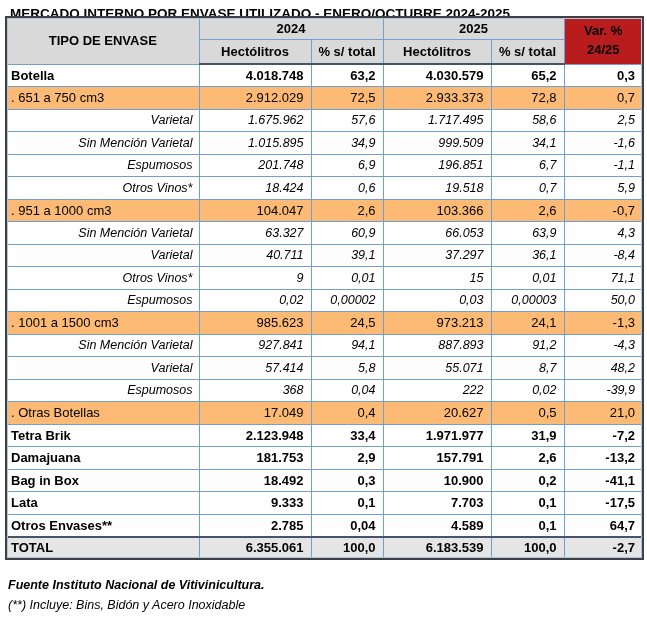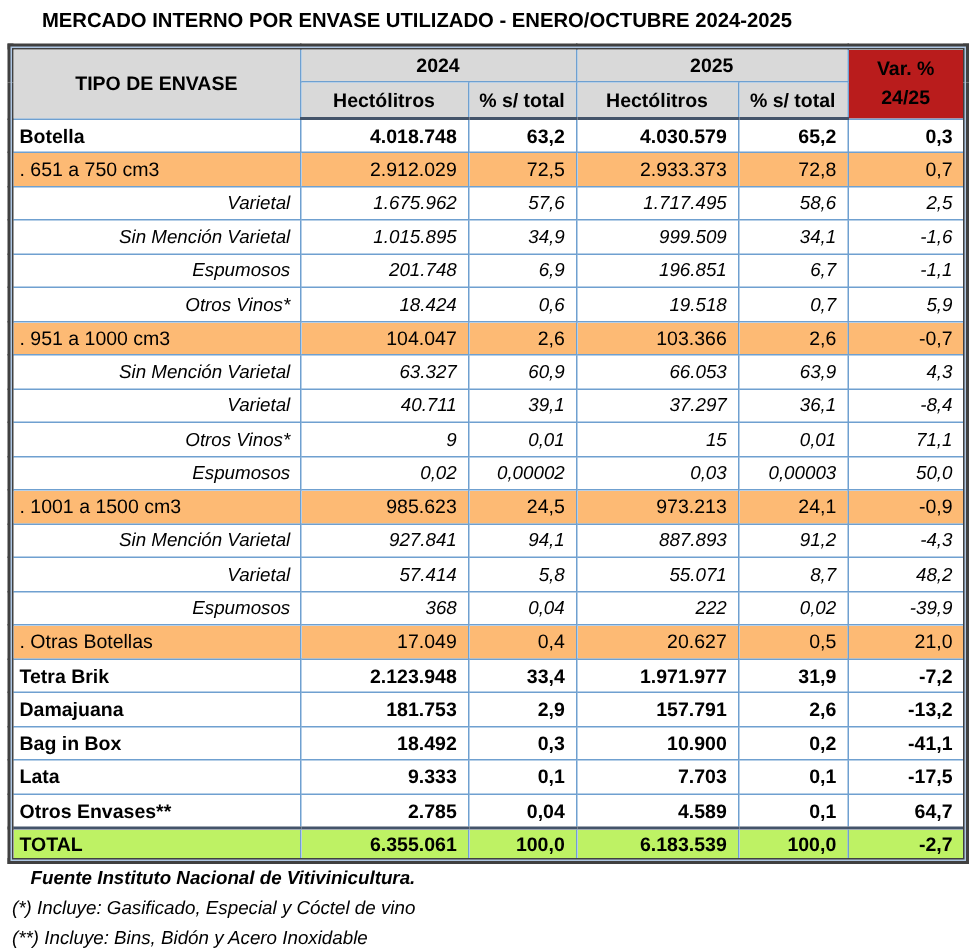--- a/index.html
+++ b/index.html
@@ -2,27 +2,27 @@
 <html><head>
 <meta charset="utf-8">
 <style>
   html,body { margin:0; padding:0; }
   body {
     width:647px; height:633px; background:#ffffff; position:relative;
     font-family:"Liberation Sans", sans-serif; color:#000;
     -webkit-font-smoothing:antialiased;
   }
   .page-title {
-    position:absolute; left:18px; top:6px; width:520px;
+    position:absolute; left:0; top:6px; width:520px;
     text-align:center; font-weight:bold; font-size:13.5px; letter-spacing:0px;
   }
   table.envase {
-    position:absolute; left:5px; top:29px;
+    position:absolute; left:5px; top:16px;
     border-collapse:collapse; table-layout:fixed;
-    border:4px solid #404040;
+    border:2px solid #404040;
     outline:1px solid #aec6e2; outline-offset:-3px;
   }
   col.c1{width:193px} col.c2{width:112px} col.c3{width:72px}
   col.c4{width:108px} col.c5{width:73px} col.c6{width:79px}
   th, td {
     border:1px solid #6fa0d0;
     overflow:hidden; white-space:nowrap;
     font-size:13px; padding:0;
   }
   thead th {
@@ -34,27 +34,27 @@
   thead tr.hrow2 th { height:23px; }
   thead tr.hrow2 th { border-bottom:2px solid #44546a; }
   tbody tr { height:22.5px; }
   .c-label { text-align:left; padding-left:4px; }
   .c-num   { text-align:right; padding-right:7px; }
   tr.row-bold td { font-weight:bold; }
   tr.row-size td { background:#fdba74; }
   tr.row-sub td  { font-style:italic; font-size:12.5px; }
   tr.row-sub td.c-label { text-align:right; padding-right:6px; }
   tr.row-total td {
-    background:#bef264; font-weight:bold;
+    background:#e5e5e5; font-weight:bold;
     border-top:2px solid #44546a;
     margin-top:20px;
   }
   .footer { position:absolute; left:8px; top:575px; font-size:12.5px; }
   .footer div { height:20px; line-height:20px; font-style:italic; }
-  .footer .source { font-weight:bold;text-align:right; }
+  .footer .source { font-weight:bold; }
 </style>
 </head>
 <body>
 
 <div class="page-title">MERCADO INTERNO POR ENVASE UTILIZADO - ENERO/OCTUBRE 2024-2025</div>
 
 <table class="envase">
   <colgroup>
     <col class="c1">
       <col class="c2">
@@ -168,21 +168,21 @@
         <td class="c-num">0,03</td>
         <td class="c-num">0,00003</td>
         <td class="c-num">50,0</td>
       </tr>
       <tr class="row-size">
         <td class="c-label">. 1001 a 1500 cm3</td>
         <td class="c-num">985.623</td>
         <td class="c-num">24,5</td>
         <td class="c-num">973.213</td>
         <td class="c-num">24,1</td>
-        <td class="c-num">-0,9</td>
+        <td class="c-num">-1,3</td>
       </tr>
       <tr class="row-sub">
         <td class="c-label">Sin Mención Varietal</td>
         <td class="c-num">927.841</td>
         <td class="c-num">94,1</td>
         <td class="c-num">887.893</td>
         <td class="c-num">91,2</td>
         <td class="c-num">-4,3</td>
       </tr>
       <tr class="row-sub">
@@ -255,15 +255,14 @@
         <td class="c-num">100,0</td>
         <td class="c-num">6.183.539</td>
         <td class="c-num">100,0</td>
         <td class="c-num">-2,7</td>
       </tr>
     </tbody>
 </table>
 
 <div class="footer">
   <div class="source">Fuente Instituto Nacional de Vitivinicultura.</div>
-  <div>(*) Incluye: Gasificado, Especial y Cóctel de vino</div>
   <div>(**) Incluye: Bins, Bidón y Acero Inoxidable</div>
 </div>
 
 </body></html>

